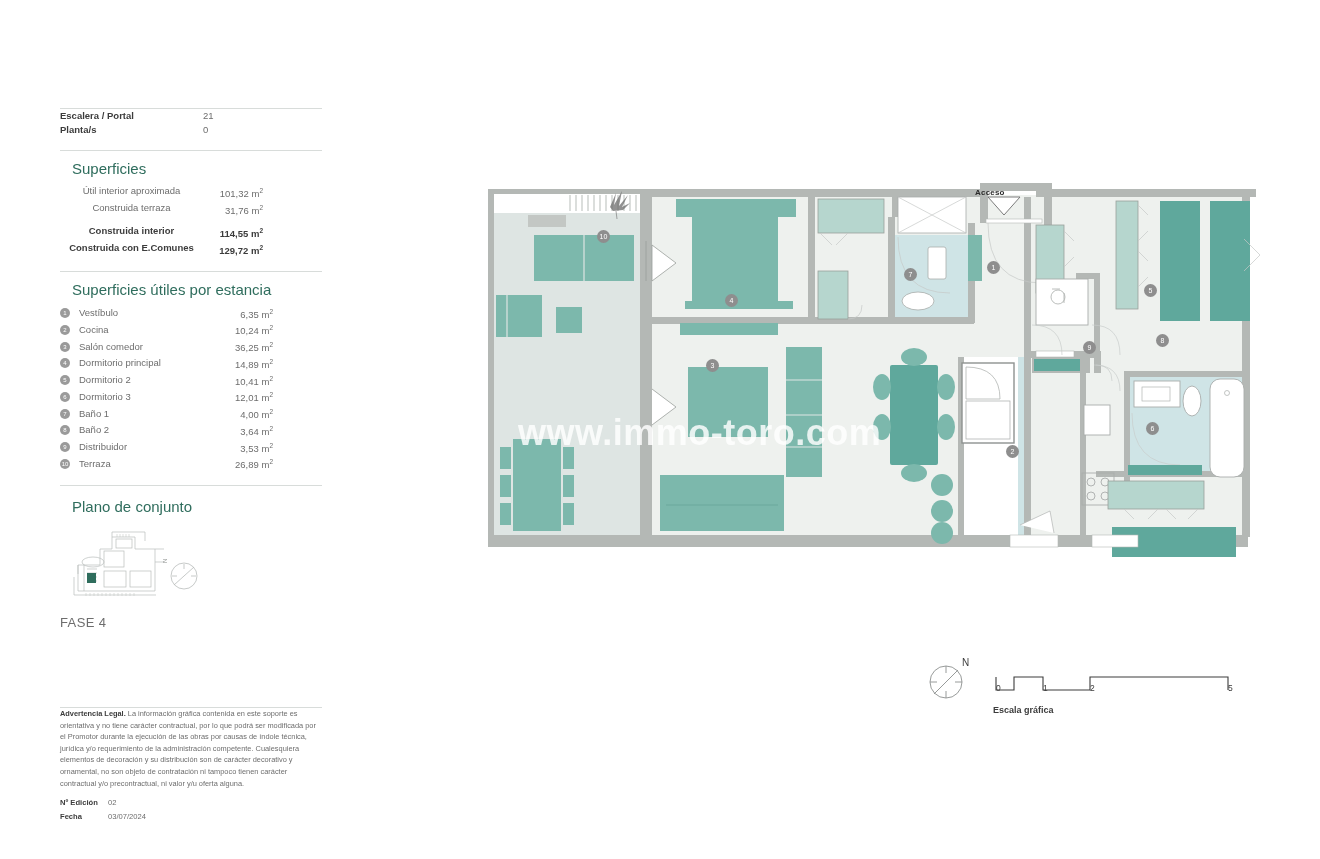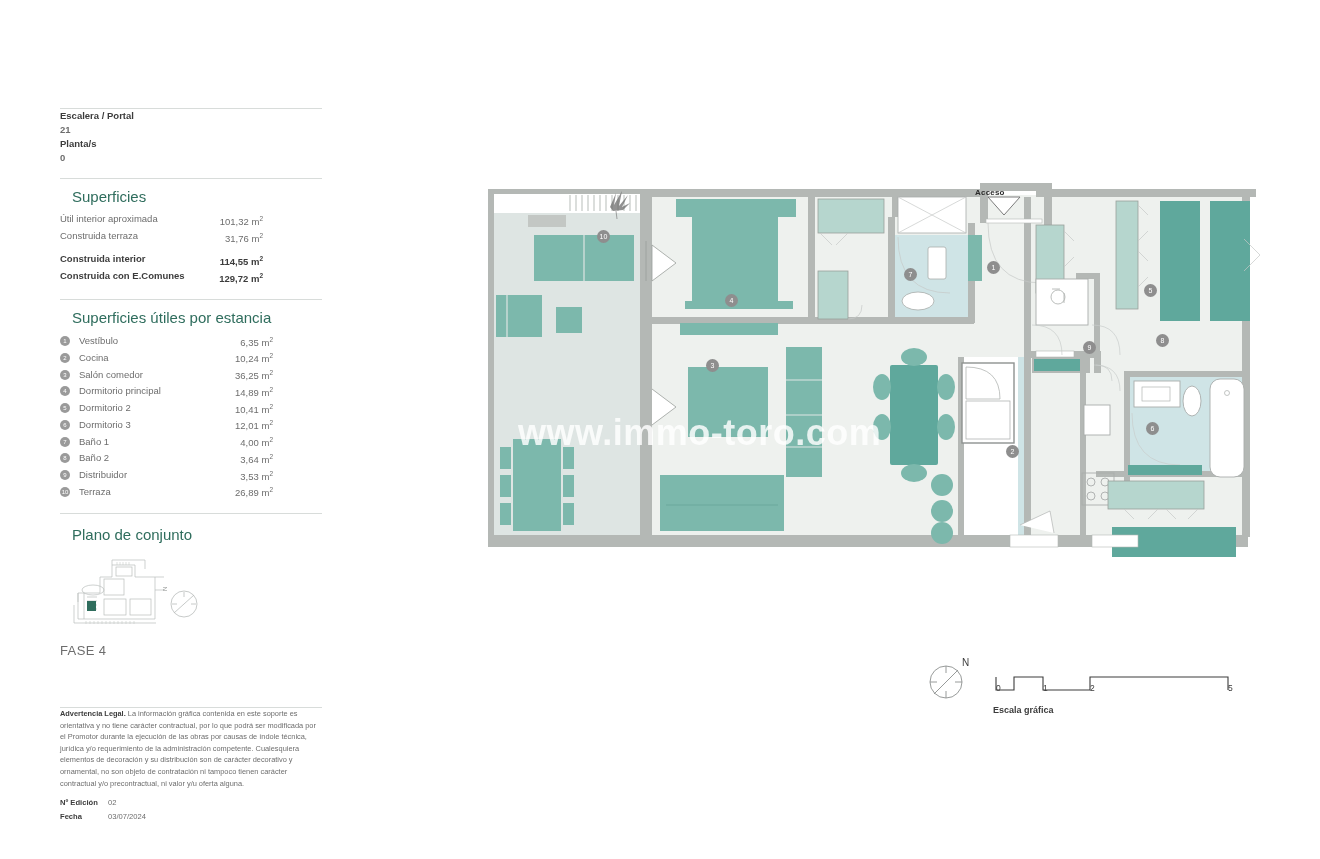--- a/index.html
+++ b/index.html
@@ -36,39 +36,38 @@
     letter-spacing: .2px;
     margin: 10px 0 7px 0;
   }
 
   .kv-row {
     display: flex;
     font-size: 9.5px;
     font-weight: bold;
     color: #3c3c3c;
     line-height: 14px;
-    flex-direction: column;
   }
   .kv-row .k { width: 143px; }
-  .kv-row .v { font-weight: bold; color: #6d6d6d; }
+  .kv-row .v { font-weight: normal; color: #6d6d6d; }
 
   .sec-head {
     font-size: 15px;
     color: #2f6d5d;
     font-weight: 400;
     margin: 9px 0 7px 12px;
   }
 
   .surf-row {
     display: flex;
     font-size: 9.5px;
     line-height: 13.5px;
     color: #6d6d6d;
   }
-  .surf-row .k { width: 143px; }
+  .surf-row .k { width: 143px; text-align: center; }
   .surf-row .v { width: 60px; text-align: right; }
   .surf-row.strong { font-weight: bold; color: #3c3c3c; margin-top: 0px; }
   .surf-row.strong .v { color: #3c3c3c; }
   .surf-gap { height: 7px; }
 
   .sup { font-size: 6.5px; vertical-align: super; }
 
   
   .room-row {
     display: flex;

